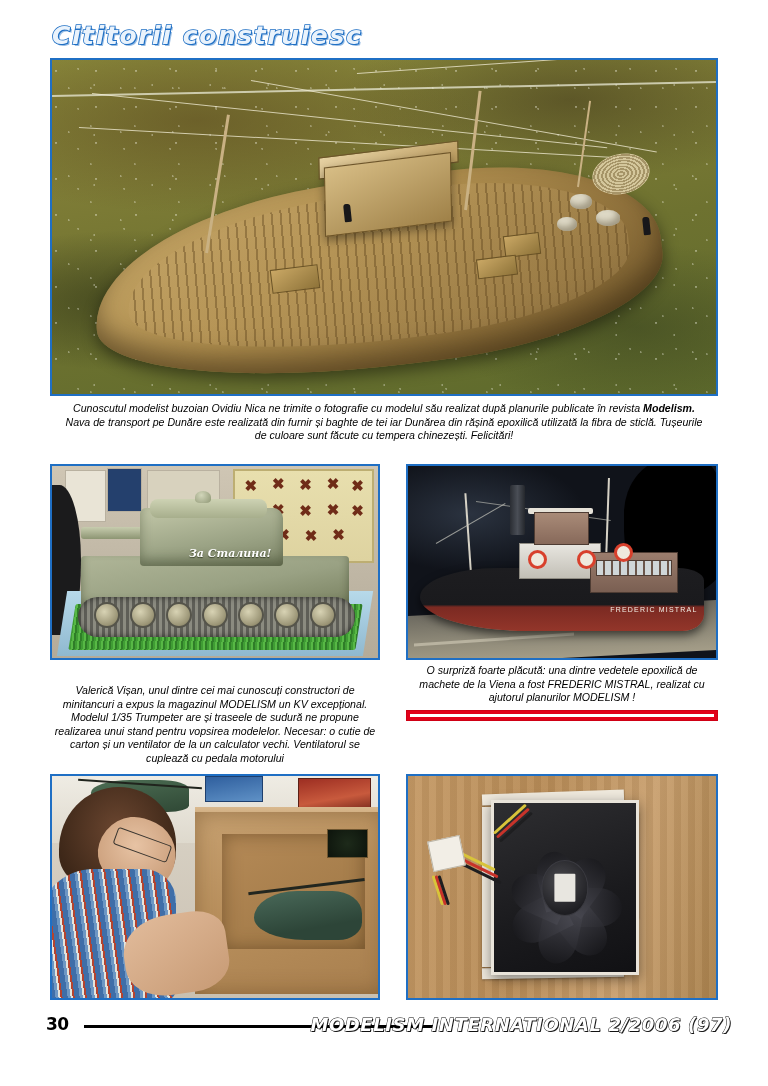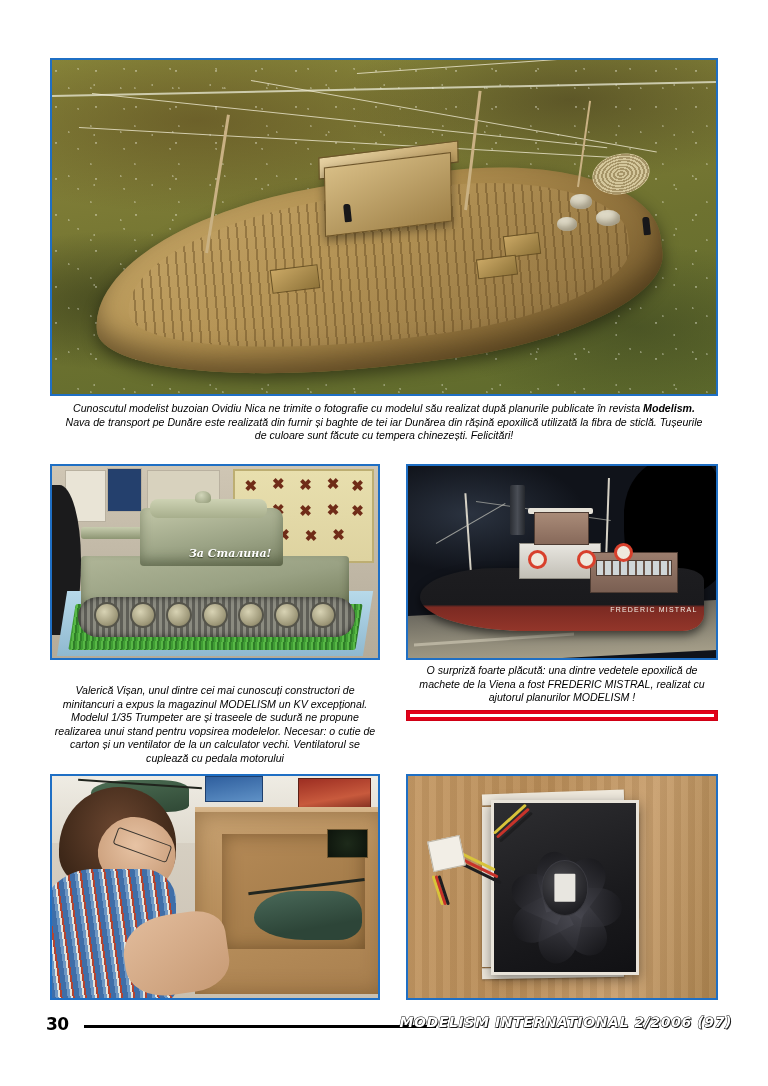--- a/index.html
+++ b/index.html
@@ -647,36 +647,39 @@
   .footer-rule {
     position: absolute;
     left: 84px; top: 17px;
     width: 352px; height: 2.5px;
     background: #000;
   }
   .footer-title {
     position: absolute;
     right: 36px; top: 6px;
     font-family: "DejaVu Sans", sans-serif;
-    font-size: 14px;
+    font-size: 18px;
     font-weight: bold;
     font-style: italic;
     letter-spacing: 0.6px;
     color: #ffffff;
     -webkit-text-stroke: 0.9px #000000;
     paint-order: stroke fill;
     text-shadow: 1px 1px 0 rgba(0,0,0,.85);
     white-space: nowrap;
   }
 </style>
 </head>
 <body>
 
 <div class="page">
 
+  <div class="masthead">
+    <div class="masthead-title">Cititorii construiesc</div>
+  </div>
 
   <div class="photo" id="photo-boat">
     <div class="photo-inner">
       <div class="boat-bg"></div>
       <div class="water-line"></div>
 
       <div class="rope" style="left:4%; top:20%; width:84%; transform:rotate(3.2deg);"></div>
       <div class="rope" style="left:6%; top:10%; width:78%; transform:rotate(6deg);"></div>
       <div class="rope" style="left:30%; top:6%; width:62%; transform:rotate(10deg);"></div>
       <div class="rope" style="left:46%; top:4%; width:52%; transform:rotate(-4deg);"></div>

